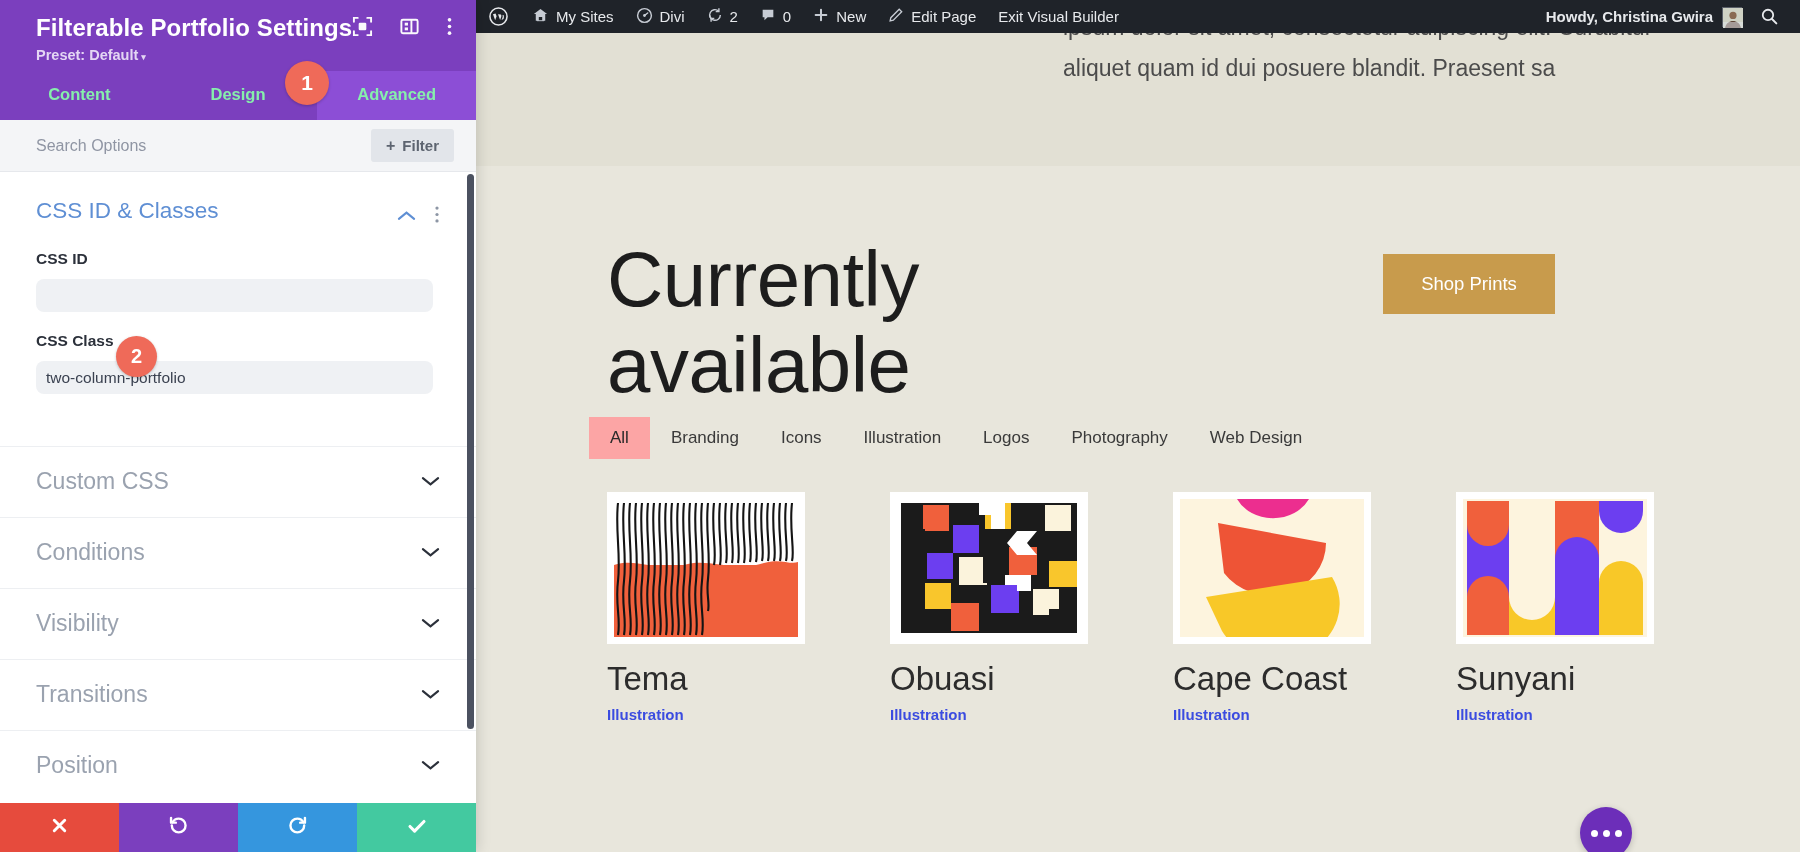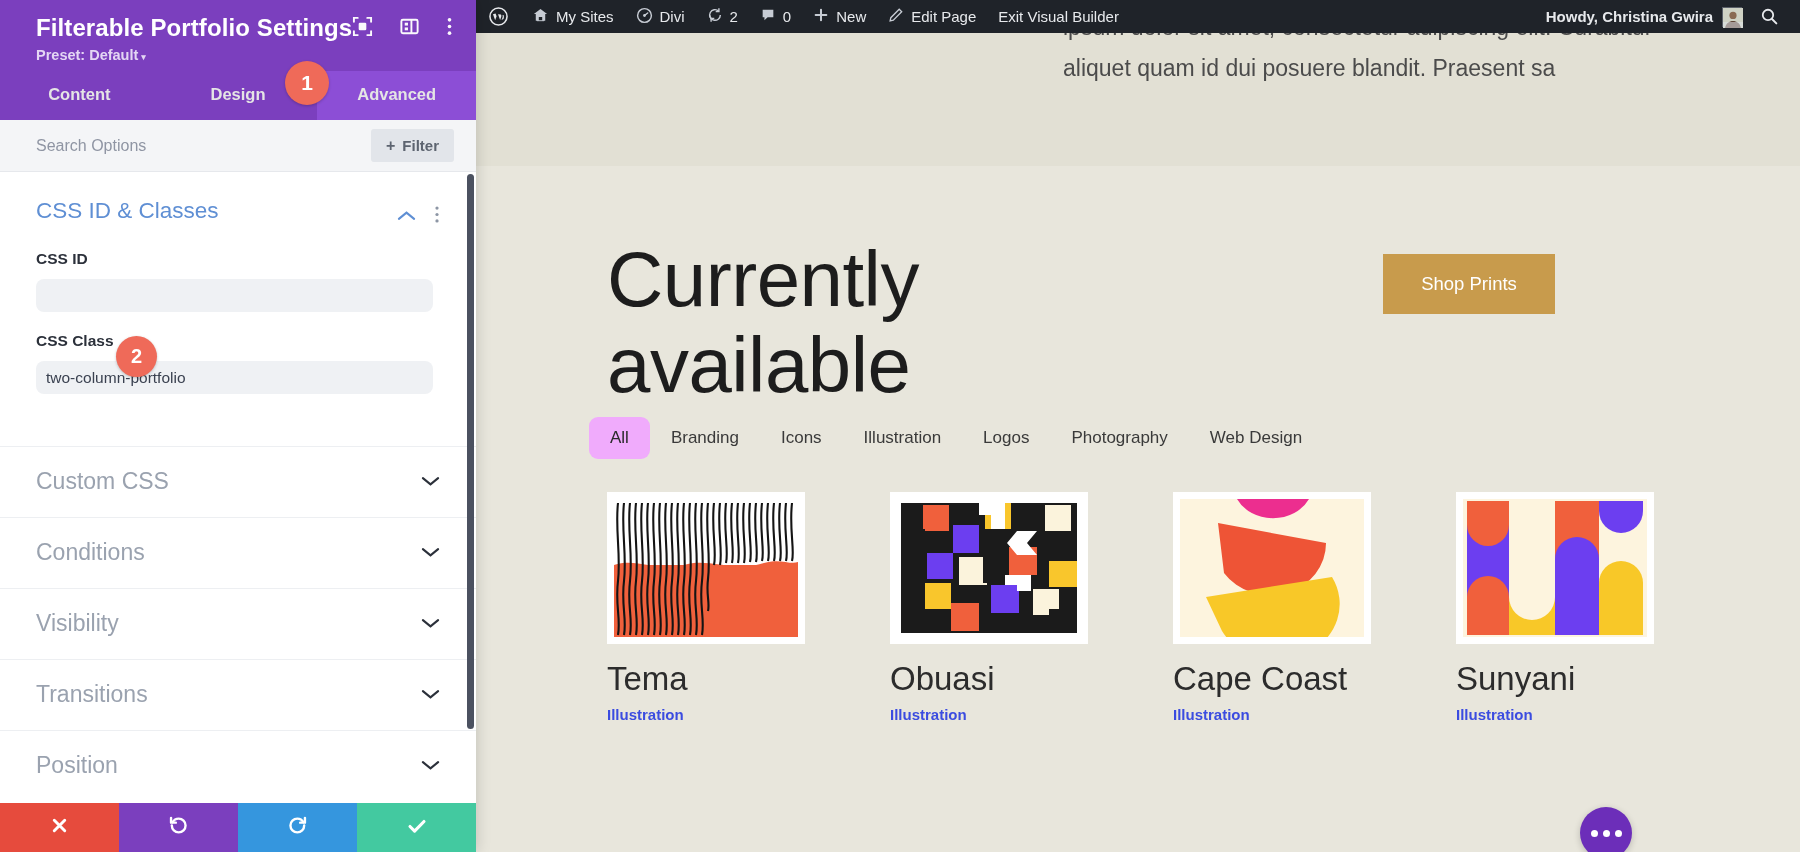--- a/index.html
+++ b/index.html
@@ -39,21 +39,21 @@
     color: #e4d6f4; font-size: 14.5px; font-weight: bold;
     margin-top: 5px; cursor: pointer;
   }
   #panel-preset .caret { font-size: 9px; margin-left: 3px; }
 
   #panel-tabs {
     display: flex; background: #7b3fbe; position: relative;
   }
   .panel-tab {
     flex: 1 1 0; text-align: center;
-    color: #e5e5e5; font-size: 16.5px; font-weight: bold;
+    color: #86efac; font-size: 16.5px; font-weight: bold;
     padding: 14px 0 16px 0; cursor: pointer;
   }
   .panel-tab.active { background: #8c4ed6; }
 
   #badge-1 {
     position: absolute; left: 285px; top: 61px;
     width: 44px; height: 44px; border-radius: 50%;
     background: #ef6a59; color: #fff;
     font-size: 21px; font-weight: bold;
     display: flex; align-items: center; justify-content: center;
@@ -214,21 +214,21 @@
 
   #filter-tabs {
     position: absolute; left: 113px; top: 384px;
     display: flex; align-items: center;
   }
   .filter-tab {
     font-size: 17px; color: #3a3a3a;
     padding: 11px 21px; cursor: pointer;
     white-space: nowrap;
   }
-  .filter-tab.active { background: #f0abfc; color: #2a2a2a; border-radius: 9px; }
+  .filter-tab.active { background: #fca5a5; color: #2a2a2a; }
 
   #portfolio-grid {
     position: absolute; left: 131px; top: 459px;
     display: flex; gap: 0;
   }
   .pf-item { width: 283px; cursor: pointer; }
   .pf-thumb {
     width: 198px; height: 152px;
     background: #ffffff; padding: 7px;
     display: block;

